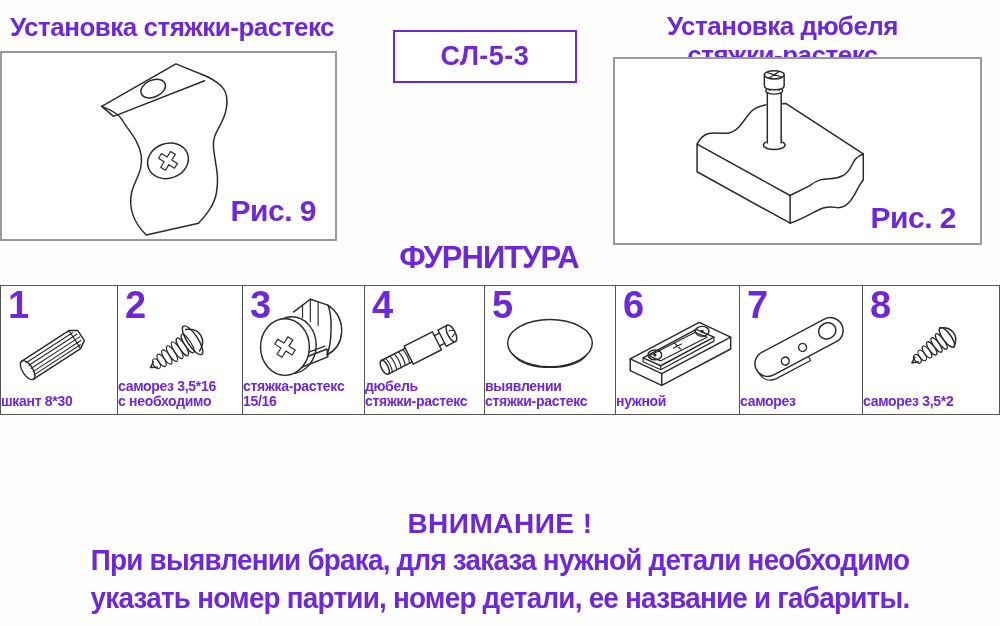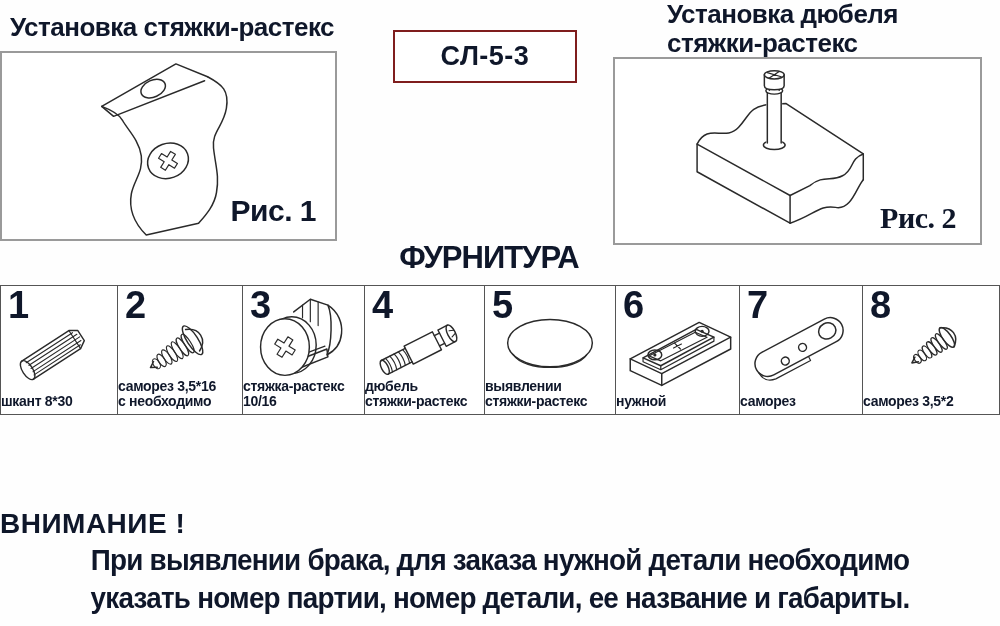--- a/index.html
+++ b/index.html
@@ -1,35 +1,35 @@
 <!DOCTYPE html>
 <html><head>
 <meta charset="utf-8">
 <style>
   html,body { margin:0; padding:0; background:#e8e8e8; }
   .page {
     position:relative; width:1000px; height:626px; margin:0 auto;
     background:#fefefe; overflow:hidden;
-    font-family:"Liberation Sans", sans-serif; color:#0f172a;
+    font-family:"Liberation Sans", sans-serif; color:#6d28d9;
   }
   .fig-title {
     position:absolute; font-weight:bold; font-size:26px; line-height:29px;
     letter-spacing:-0.5px; white-space:nowrap;
   }
   .figbox {
     position:absolute; border:2px solid #9a9a9a; background:#fff; box-sizing:border-box;
   }
   .figbox svg { position:absolute; left:0; top:0; width:100%; height:100%; }
   .figcap {
     position:absolute; font-weight:bold; font-size:30px; letter-spacing:-0.5px;
     white-space:nowrap;
   }
   .codebox {
     position:absolute; left:393px; top:30px; width:184px; height:53px;
-    border:2px solid #7f1d1d; box-sizing:border-box; background:#fff;
+    border:2px solid #6d28d9; box-sizing:border-box; background:#fff;
     display:flex; align-items:center; justify-content:center;
     font-weight:bold; font-size:27px; letter-spacing:0.5px;
   }
   .hw-heading {
     position:absolute; left:-11px; top:240px; width:1000px; text-align:center;
     font-weight:bold; font-size:31px; letter-spacing:-1px;
   }
   .hw-row {
     position:absolute; left:0; top:285px; width:1000px; height:130px;
     display:flex;
@@ -43,21 +43,21 @@
     position:absolute; left:7px; top:1px; font-weight:bold; font-size:38px;
     line-height:36px; z-index:2;
   }
   .hw-icon { position:absolute; left:0; top:0; width:100%; height:100%; z-index:1; }
   .hw-label {
     position:absolute; left:0; bottom:5px; width:100%; text-align:left;
     font-weight:bold; font-size:14px; line-height:15px; z-index:2;
     letter-spacing:-0.3px;
   }
   .warn-head {
-    position:absolute; left:0; top:508px; width:1000px; text-align:left;
+    position:absolute; left:0; top:508px; width:1000px; text-align:center;
     font-weight:bold; font-size:28px; letter-spacing:0.5px;
   }
   .warn-line {
     position:absolute; left:0; width:1000px; text-align:center;
     font-weight:bold; font-size:29px; letter-spacing:-0.8px; white-space:nowrap;
     transform:scaleX(0.96); transform-origin:50% 50%;
   }
   .warn-line.l1 { top:544px; }
   .warn-line.l2 { top:582px; }
   
@@ -81,33 +81,33 @@
         <path d="M 100,54 L 175,11 L 207,24"></path>
         <path d="M 100,54 L 112,64 L 204,28"></path>
         <ellipse cx="152" cy="36" rx="13" ry="8.5" transform="rotate(-24 152 36)"></ellipse>
 
         <path d="M 207,24 C 222,32 229,38 226,56 C 223,74 211,80 213,96 C 215,114 219,124 216,141 C 214,154 205,164 198,172 L 145,184 C 133,172 127,158 130,142 C 133,128 142,120 140,104 C 138,88 125,76 121,68 C 117,61 108,57 100,54"></path>
 
         <ellipse cx="167" cy="109" rx="21" ry="17.5" transform="rotate(-20 167 109)"></ellipse>
         <path class="thin" transform="translate(167 109) rotate(32)" d="M -2.8,-9.5 L 2.8,-9.5 L 2.8,-2.8 L 9.5,-2.8 L 9.5,2.8 L 2.8,2.8 L 2.8,9.5 L -2.8,9.5 L -2.8,2.8 L -9.5,2.8 L -9.5,-2.8 L -2.8,-2.8 Z"></path>
       </g>
     </svg>
-    <div class="figcap" style="right:19px; bottom:11px;">Рис. 1</div>
+    <div class="figcap" style="right:19px; bottom:11px;">Рис. 9</div>
   </div>
 
   <div class="codebox">
     <span>СЛ-5-3</span>
   </div>
 
-  <div class="fig-title" style="left:667px; top:0;">
+  <div class="fig-title" style="left:667px; top:12px;text-align:center;">
     <div>Установка дюбеля</div>
     <div>стяжки-растекс</div>
   </div>
 
-  <div class="figbox" style="left:613px; top:57px; width:369px; height:188px;font-family:Liberation Serif, serif;">
+  <div class="figbox" style="left:613px; top:57px; width:369px; height:188px;">
     <svg viewBox="0 0 367 186">
       <g class="ln">
 
         <path d="M 82,86 C 93,64 110,84 124,69 C 136,56 134,49 154,46 L 172,45 L 250,96 C 236,101 241,112 229,118 C 218,124 209,117 196,128 L 176,138 Z"></path>
 
         <path d="M 82,86 L 82,114 L 176,166 L 176,138"></path>
         <path d="M 250,96 L 250,122"></path>
         <path d="M 176,166 C 200,158 206,147 222,150 C 238,153 243,130 250,122"></path>
 
         <ellipse class="wfs" cx="160" cy="87" rx="11" ry="4.5"></ellipse>
@@ -174,21 +174,21 @@
           <path d="M 87,19 C 98,26 102,38 101,48 C 100,59 94,66 86,70 C 91,59 92,30 87,19 Z"></path>
           <path d="M 55,76 L 86,64 L 87,72 L 57,84 Z"></path>
           <path class="thin" d="M 60,70 L 84,61"></path>
           <ellipse cx="50" cy="60" rx="25" ry="29"></ellipse>
           <ellipse class="wfs" cx="43" cy="62" rx="25" ry="29"></ellipse>
           <path class="thin" transform="translate(43 62) rotate(32)" d="M -3,-10.5 L 3,-10.5 L 3,-3 L 10.5,-3 L 10.5,3 L 3,3 L 3,10.5 L -3,10.5 L -3,3 L -10.5,3 L -10.5,-3 L -3,-3 Z"></path>
         </g>
       </svg>
       <div class="hw-label">
         <div>стяжка-растекс</div>
-        <div>10/16</div>
+        <div>15/16</div>
       </div>
     </div>
 
     <div class="hw-cell" style="width:121px;">
       <div class="hw-num">4</div>
       <svg class="hw-icon" viewBox="0 0 124 130">
         <g class="ln" transform="translate(58,64) rotate(-27)">
           <ellipse cx="-42" cy="0" rx="3.5" ry="8"></ellipse>
           <path d="M -42,-8 L -14,-8 M -42,8 L -14,8"></path>
           <path class="thin" d="M -37,-8 Q -34.5,0 -37,8 M -32,-8 Q -29.5,0 -32,8 M -27,-8 Q -24.5,0 -27,8 M -22,-8 Q -19.5,0 -22,8 M -17,-8 Q -14.5,0 -17,8"></path>

